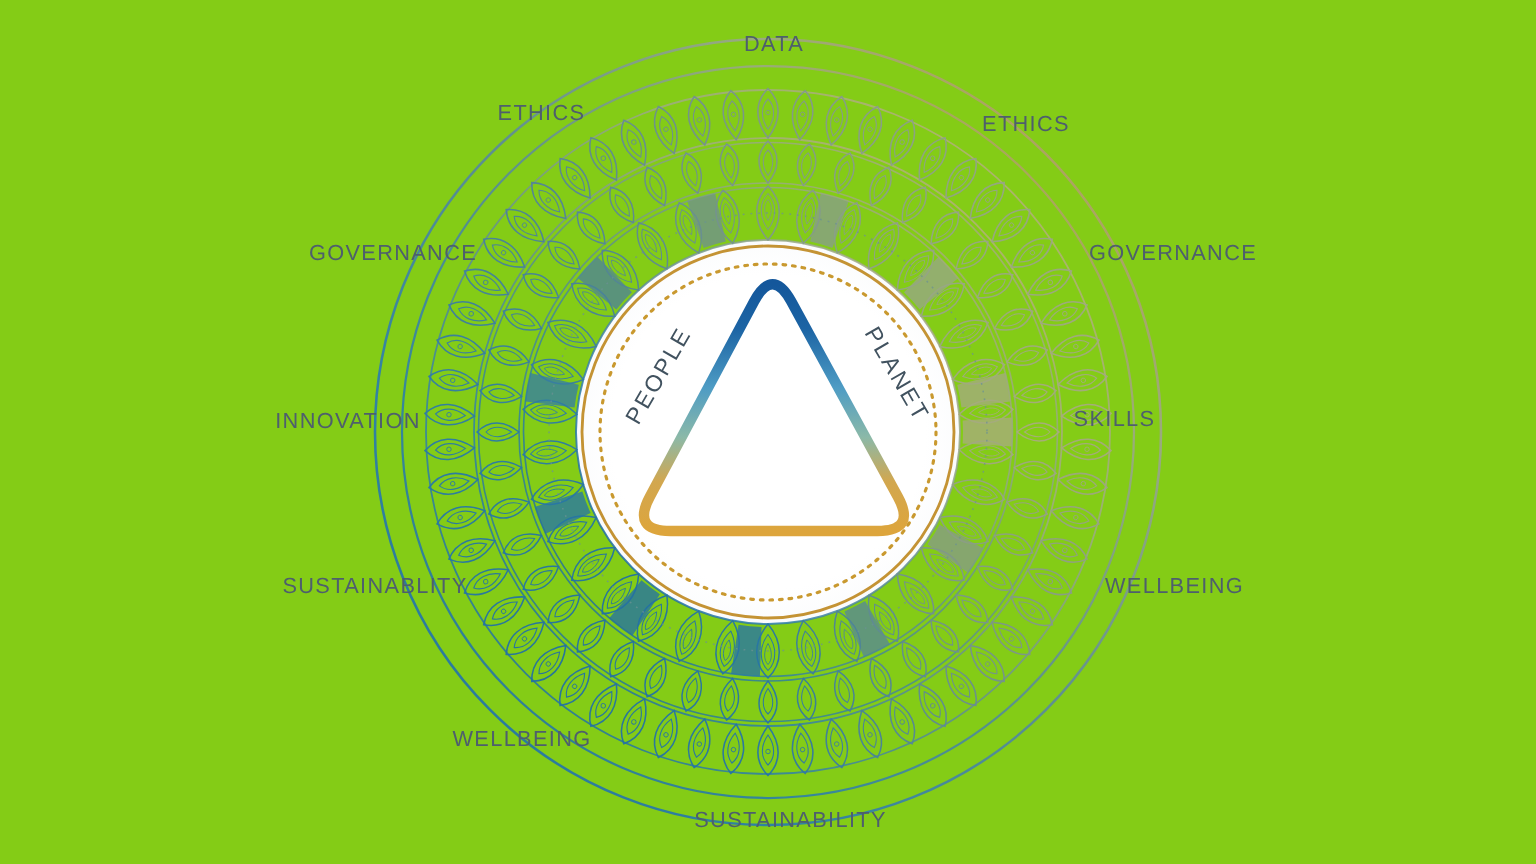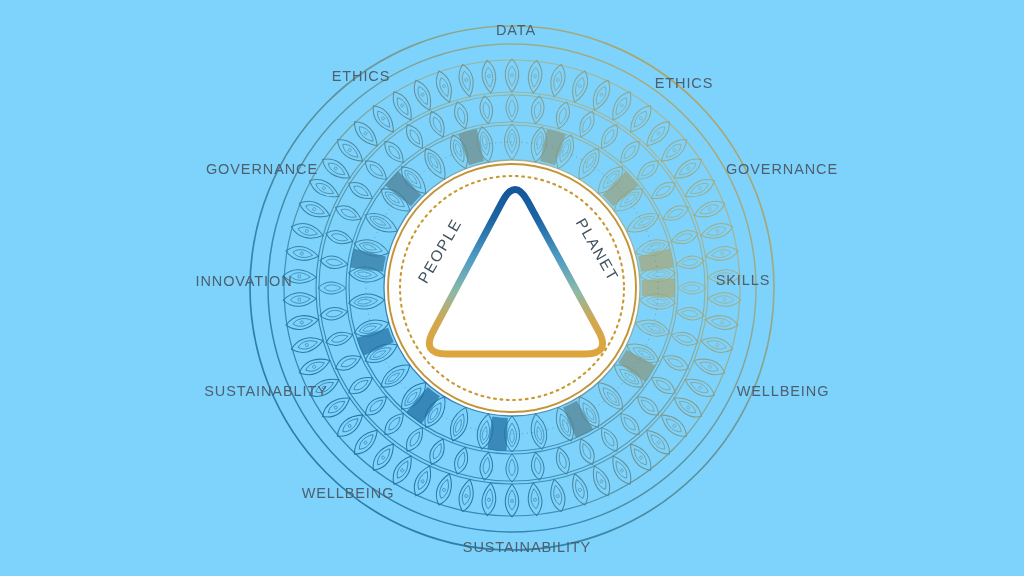--- a/index.html
+++ b/index.html
@@ -10,21 +10,21 @@
   body {
     width: 1024px;
     height: 576px;
     overflow: hidden;
     font-family: "Liberation Sans", sans-serif;
   }
   #stage {
     position: relative;
     width: 1024px;
     height: 576px;
-    background: #7dd3fc;
+    background: #84cc16;
   }
   #mandala {
     position: absolute;
     left: 0;
     top: 0;
     width: 1024px;
     height: 576px;
     display: block;
   }
   .outer-label {
@@ -322,23 +322,23 @@
 
       <path id="tri" d="M-9.248818625536508,-87.06604172239973 Q3,-110 15.450155397694907,-87.17471510422601 L86.54984460230509,43.17471510422601 Q99,66 73,66 L-65,66 Q-91,66 -78.7511813744635,43.06604172239973 Z" fill="none" stroke="url(#gradTri)" stroke-width="7" stroke-linejoin="round" stroke-linecap="round" style="stroke-linejoin:round"></path>
     </g>
   </svg>
 
   <div class="outer-label" style="left:516px;top:30px;">DATA</div>
   <div class="outer-label" style="left:361px;top:76px;">ETHICS</div>
   <div class="outer-label" style="left:684px;top:83px;">ETHICS</div>
   <div class="outer-label" style="left:262px;top:169px;">GOVERNANCE</div>
   <div class="outer-label" style="left:782px;top:169px;">GOVERNANCE</div>
-  <div class="outer-label" style="left:244px;top:281px;">INNOVATION</div>
+  <div class="outer-label" style="left:232px;top:281px;">INNOVATION</div>
   <div class="outer-label" style="left:743px;top:280px;">SKILLS</div>
-  <div class="outer-label" style="left:266px;top:391px;">SUSTAINABLITY</div>
+  <div class="outer-label" style="left:250px;top:391px;">SUSTAINABLITY</div>
   <div class="outer-label" style="left:783px;top:391px;">WELLBEING</div>
   <div class="outer-label" style="left:348px;top:493px;">WELLBEING</div>
   <div class="outer-label" style="left:527px;top:547px;">SUSTAINABILITY</div>
 
   <div class="inner-label" style="left:440px;top:251px;transform:translate(-50%,-50%) rotate(-60deg);">PEOPLE</div>
   <div class="inner-label" style="left:597px;top:250px;transform:translate(-50%,-50%) rotate(60deg);">PLANET</div>
 
 
 </div>
 

